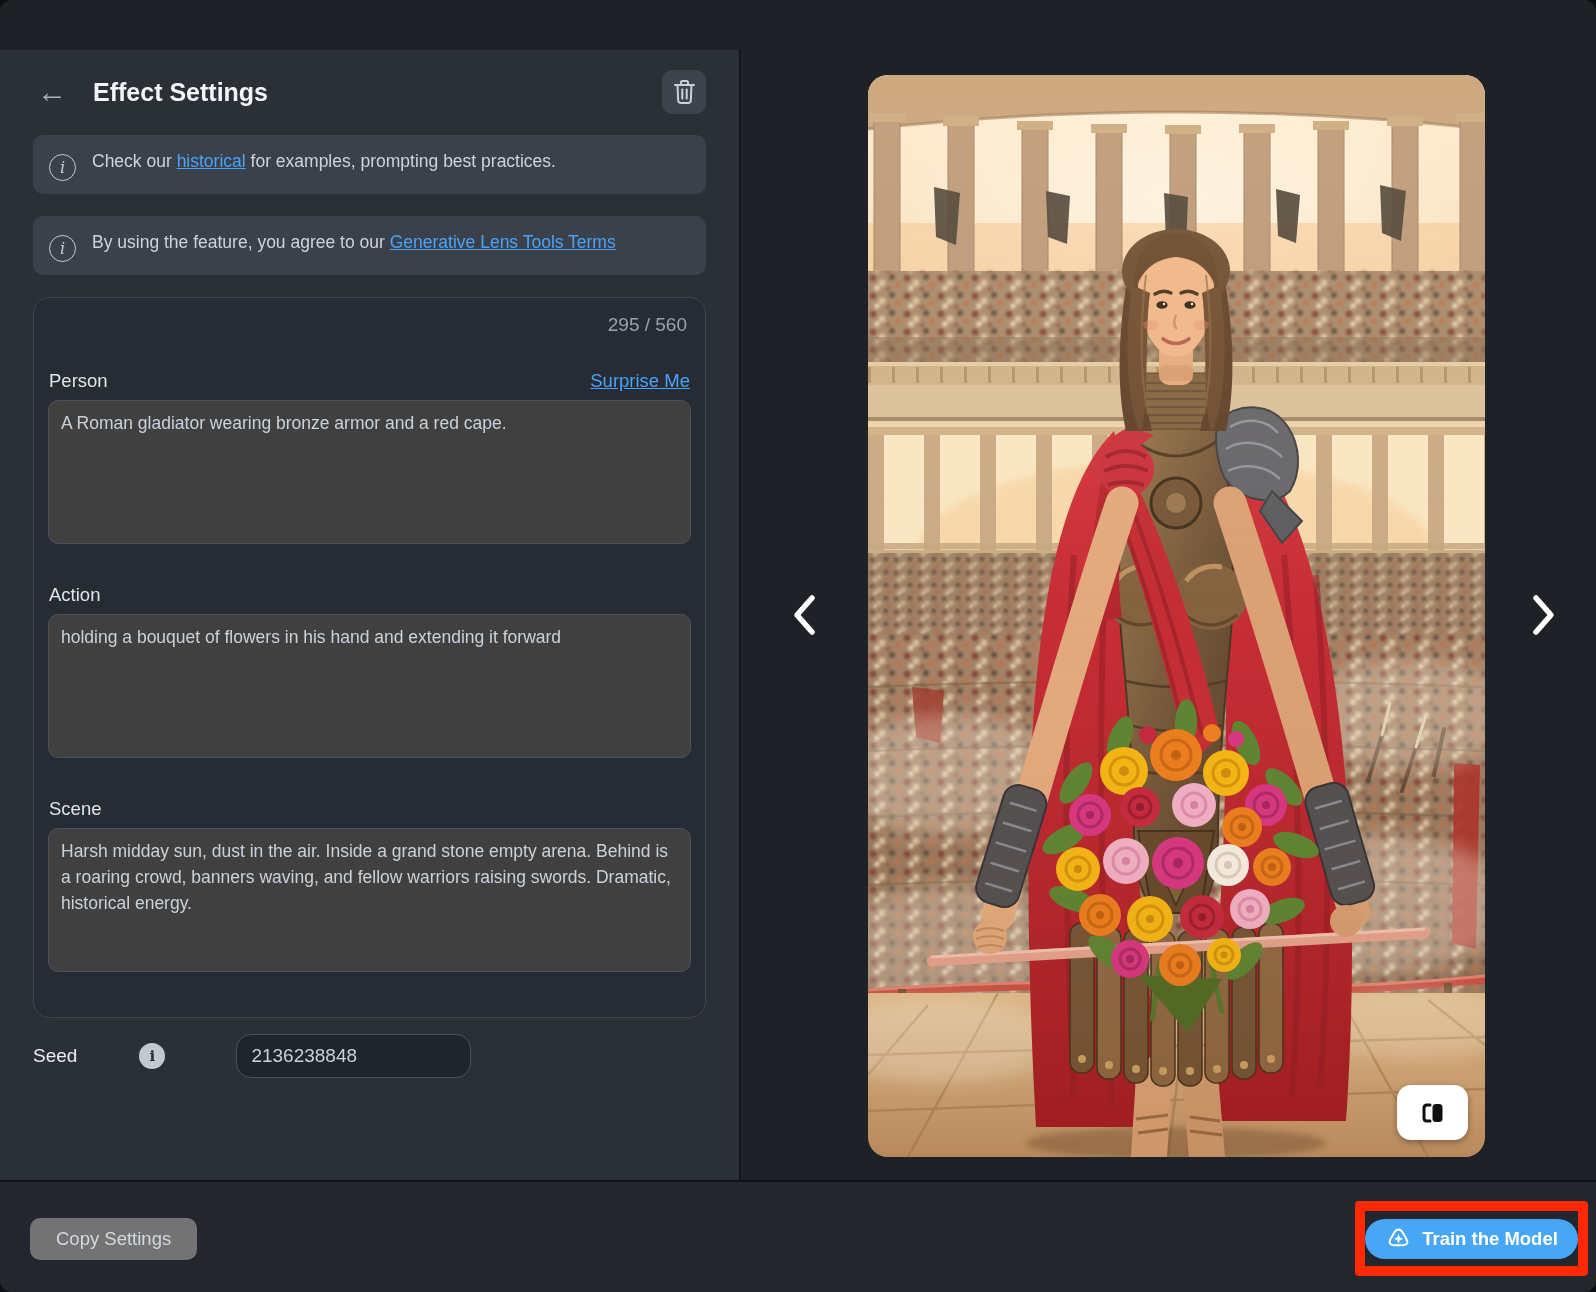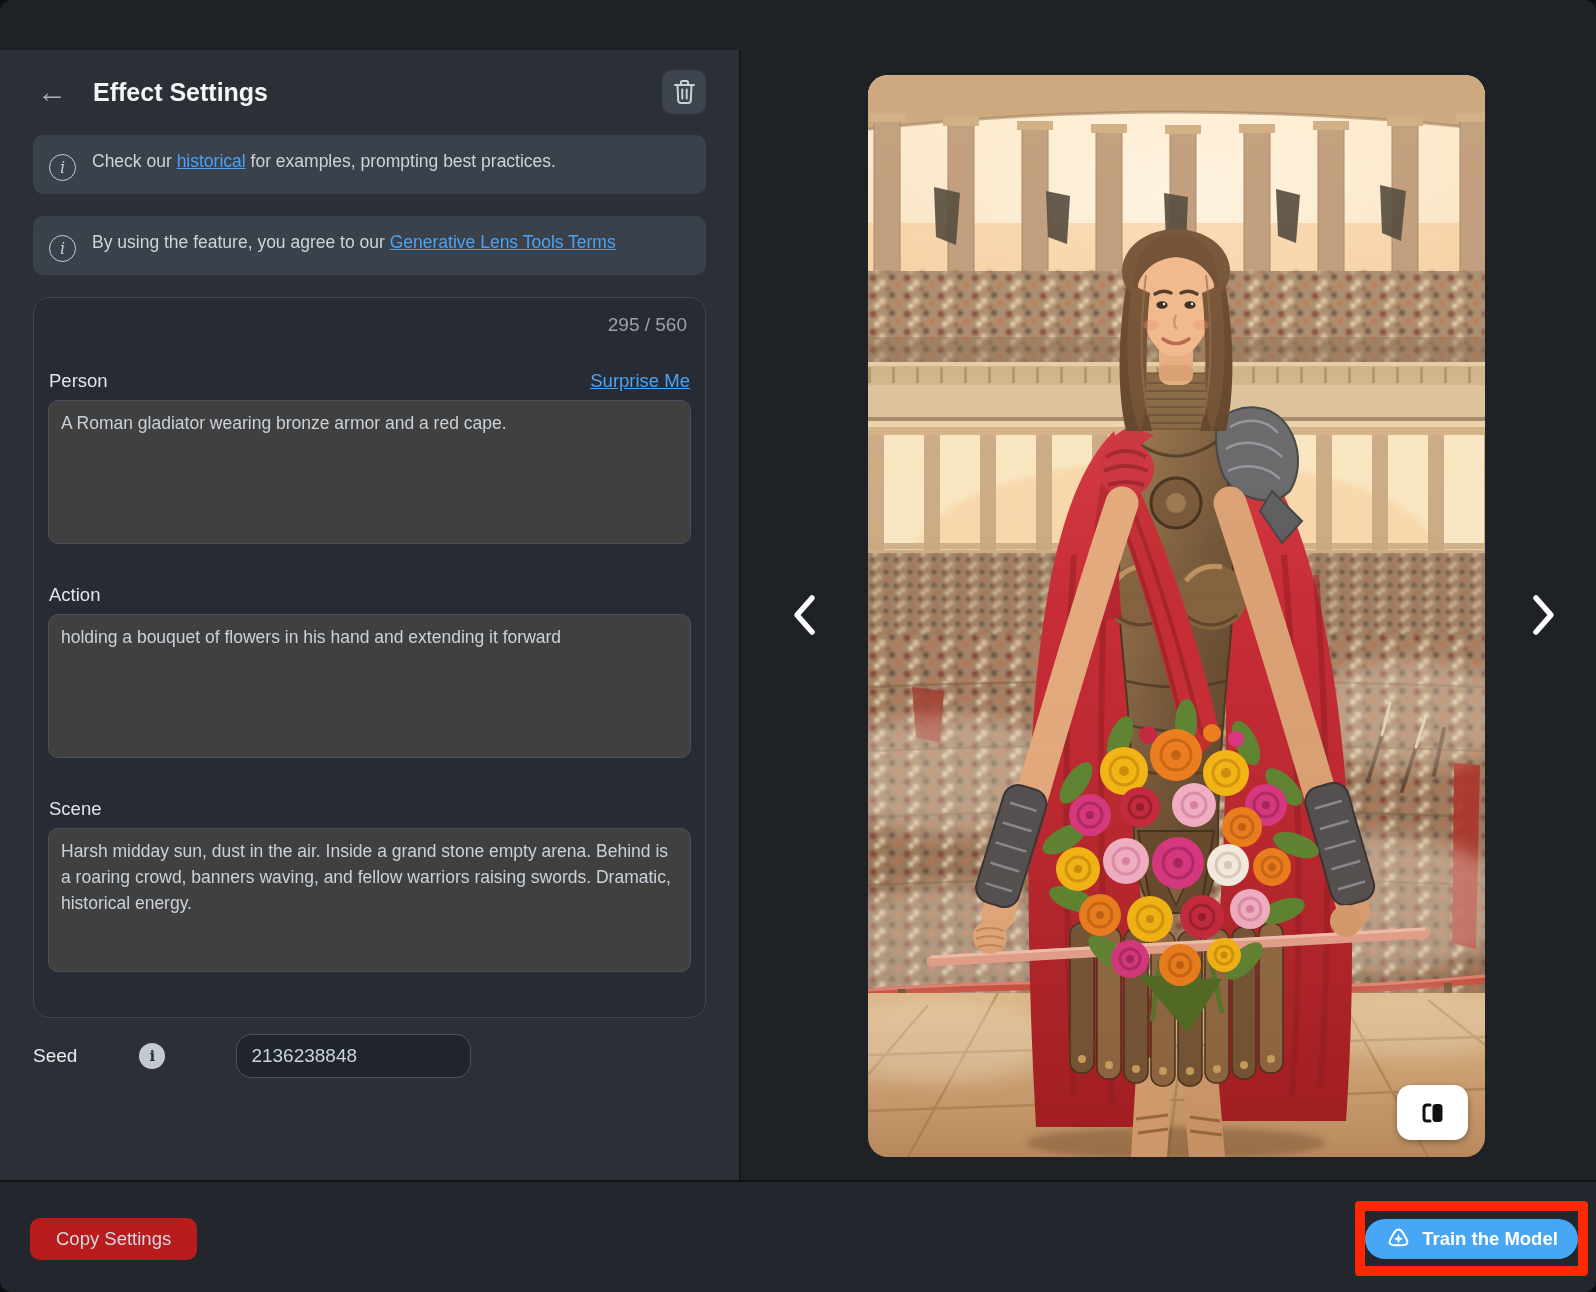--- a/index.html
+++ b/index.html
@@ -46,21 +46,21 @@
   
   .image-card { position:absolute; left:127px; top:25px; width:617px; height:1082px; border-radius:20px; overflow:hidden; background:#3a3428; }
   .image-card svg { display:block; width:617px; height:1082px; }
   .chev { position:absolute; top:543px; width:44px; height:44px; background:none; border:none; cursor:pointer; padding:0; }
   .chev.left { left:41px; }
   .chev.right { left:781px; }
   .compare-btn { position:absolute; left:656px; top:1035px; width:71px; height:55px; background:#ffffff; border:none; border-radius:14px; display:flex; align-items:center; justify-content:center; cursor:pointer; box-shadow:0 2px 6px rgba(0,0,0,.35); }
 
   
   .footer { position:absolute; left:0; right:0; bottom:0; height:112px; background:#23262c; border-top:2px solid #101215; }
-  .copy-btn { position:absolute; left:30px; top:36px; height:42px; padding:0 26px; background:#b91c1c; border:none; border-radius:10px; color:#d2d9e0; font-size:18.5px; font-family:"Liberation Sans","DejaVu Sans",sans-serif; cursor:pointer; }
+  .copy-btn { position:absolute; left:30px; top:36px; height:42px; padding:0 26px; background:#737373; border:none; border-radius:10px; color:#d2d9e0; font-size:18.5px; font-family:"Liberation Sans","DejaVu Sans",sans-serif; cursor:pointer; }
   .annotation { position:absolute; right:8px; top:19px; width:233px; height:75px; border:10px solid #ff2800; border-radius:4px; display:flex; align-items:center; justify-content:center; }
   .train-btn { width:237px; height:40px; background:#47a7f5; border:none; border-radius:20px; color:#ffffff; font-size:18.5px; font-weight:bold; font-family:"Liberation Sans","DejaVu Sans",sans-serif; display:flex; align-items:center; justify-content:center; gap:10px; cursor:pointer; }
 </style>
 </head>
 <body>
 
 <div class="window">
 
 
   <div class="main">

